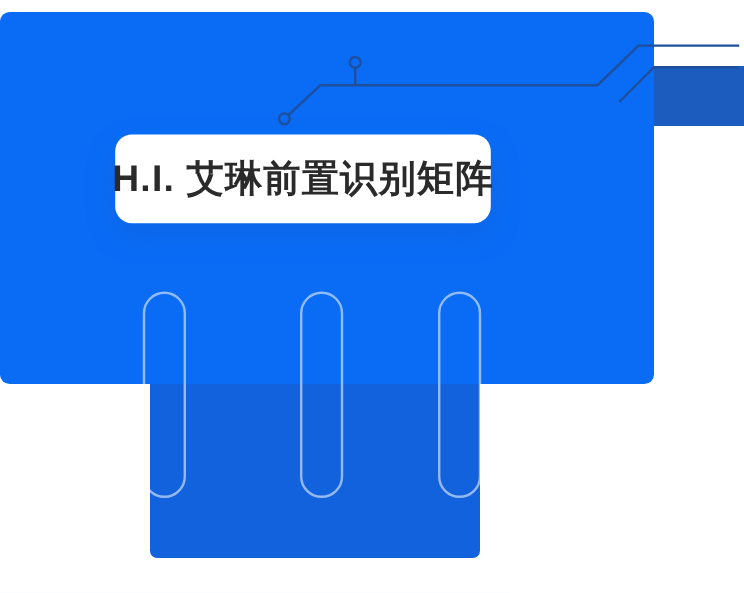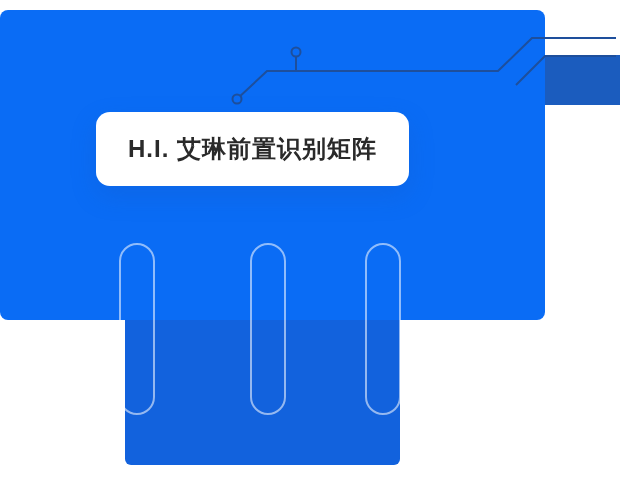--- a/index.html
+++ b/index.html
@@ -39,21 +39,21 @@
   }
   .circuit path{stroke:var(--circuit-line);stroke-width:2;fill:none;}
   .circuit circle{stroke:var(--circuit-line);stroke-width:2;fill:var(--primary-blue);}
   .title-card{
     position:absolute;left:96px;top:112px;width:313px;height:74px;
     background:var(--card-bg);border-radius:14px;z-index:3;
     display:flex;align-items:center;justify-content:center;
     box-shadow:0 10px 24px rgba(21,88,196,0.28);
   }
   .title-card .title{
-    font-size:24px;font-weight:600;color:var(--card-text);
+    font-size:31px;font-weight:600;color:var(--card-text);
     letter-spacing:1px;white-space:nowrap;
   }
   .pill{
     position:absolute;top:243px;width:36px;height:172px;
     border:2px solid var(--pill-border);border-radius:18px;
     z-index:2;display:flex;justify-content:center;align-items:flex-start;
     background:transparent;
   }
   .pill.p1{left:119px;}
   .pill.p2{left:250px;}

